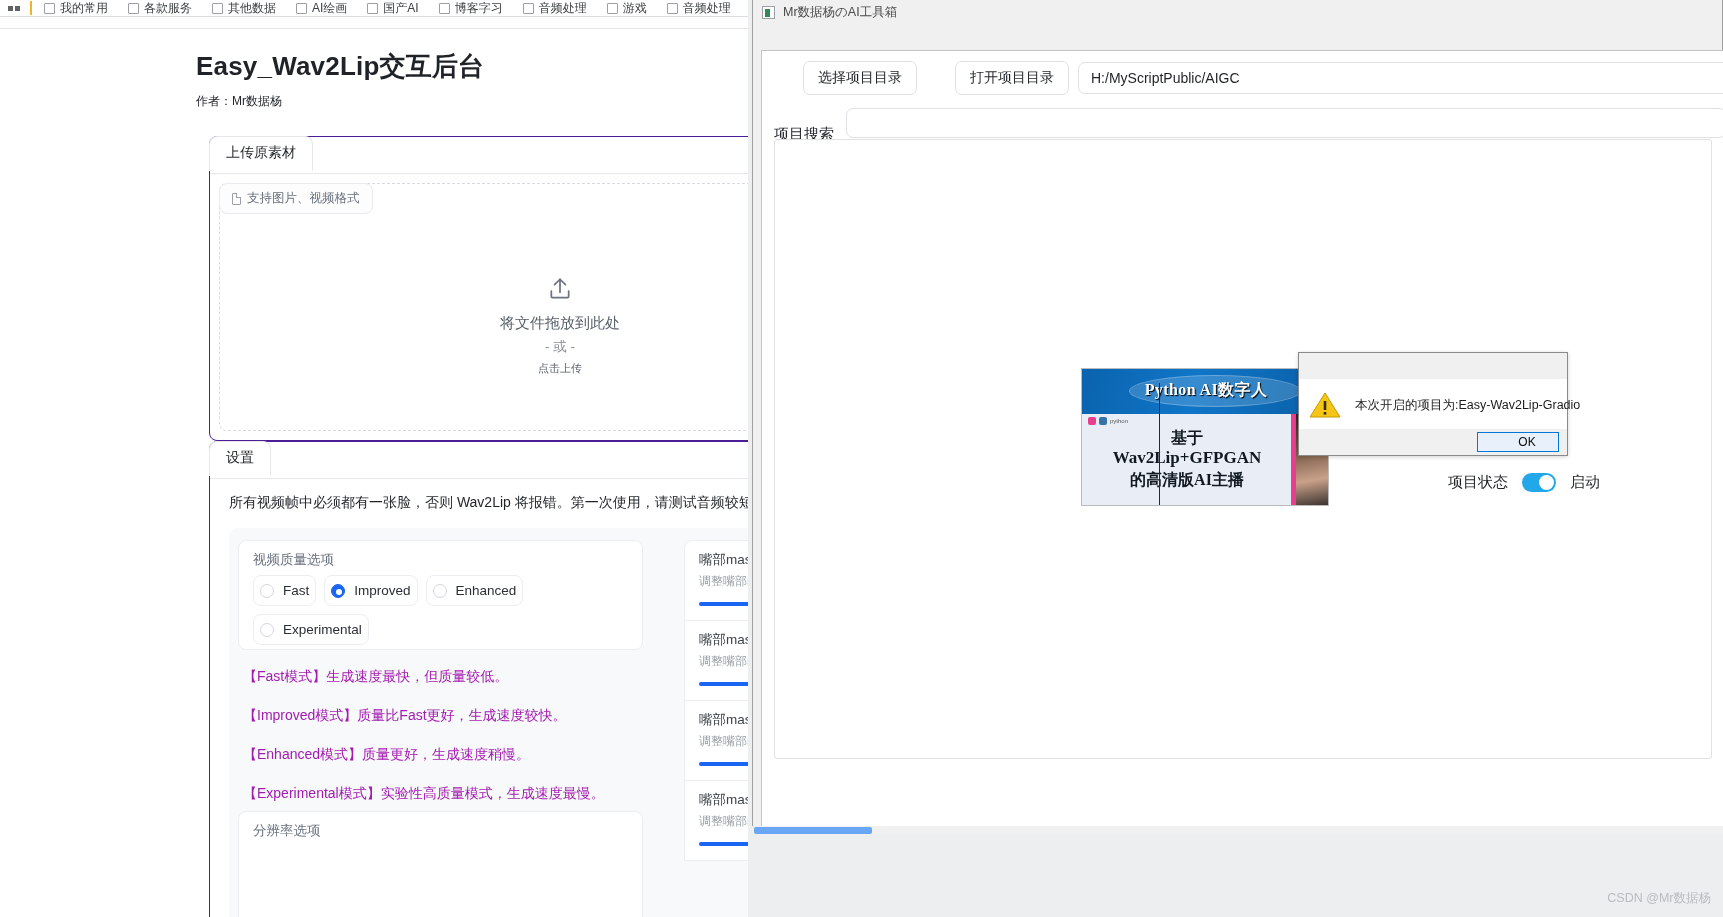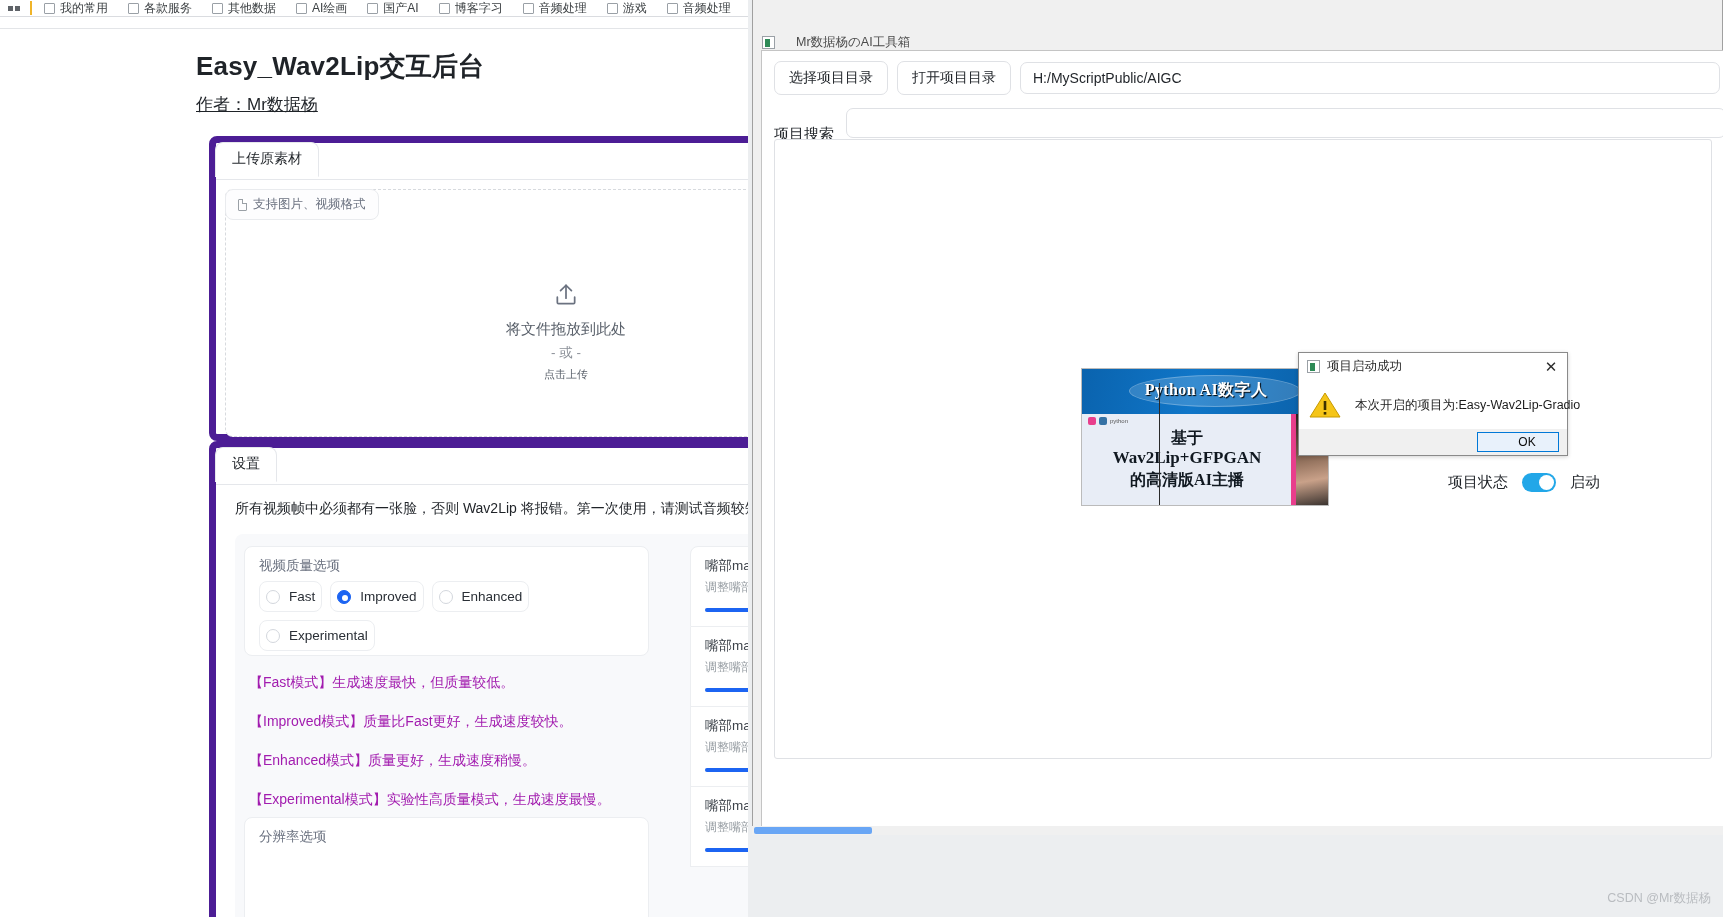--- a/index.html
+++ b/index.html
@@ -29,23 +29,23 @@
 
   .bm-underline { position:absolute; left:0; top:28px; width:1723px; height:1px; background:#e3e5e8; }
 
   
   .gradio {
     position:absolute; left:0; top:29px; width:760px; height:888px;
     background:#ffffff; overflow:hidden;
     font-family:"Liberation Sans","DejaVu Sans",sans-serif;
   }
   .g-title { position:absolute; left:196px; top:20px; font-size:26px; font-weight:700; color:#1f2328; letter-spacing:0.2px;}
-  .g-author { position:absolute; left:196px; top:64px; font-size:17px; color:#1f2328;text-decoration:underline;}
-
-  .panel { position:absolute; border:7px solid #4c1d95; border-radius:8px; background:#fff; }
+  .g-author { position:absolute; left:196px; top:64px; font-size:12px; color:#1f2328;}
+
+  .panel { position:absolute; border:1px solid #4c1d95; border-radius:8px; background:#fff; }
   .panel-tab {
     position:absolute; top:-1px; left:-1px; padding:7px 16px 8px 16px;
     border:1px solid #e5e7eb; border-bottom:1px solid #fff;
     border-radius:8px 8px 0 0; background:#fff;
     font-size:14px; color:#1f2328; white-space:nowrap;
   }
   .tabstrip { position:absolute; left:0; top:36px; height:1px; width:100%; background:#e5e7eb;}
 
   .upload-panel { left:209px; top:107px; width:700px; height:305px; }
   .upload-box {
@@ -110,41 +110,41 @@
   
   .desktop { position:absolute; left:748px; top:0px; width:975px; height:917px; background:#eceef0; }
 
   
   .win {
     position:absolute; left:752px; top:0px; width:971px; height:832px;
     background:#f0f0f0; border:1px solid #a0a0a0; border-top:none;
     font-family:"Liberation Sans","DejaVu Sans",sans-serif;
   }
   .win-title { position:absolute; left:0; top:0; width:100%; height:25px;
-               display:flex; align-items:center; gap:21px; padding-left:9px; background:#f0f0f0;margin-top:30px;}
+               display:flex; align-items:center; gap:8px; padding-left:9px; background:#f0f0f0;}
   .win-ico { width:13px; height:13px; border:1px solid #9aa0a6; background:#fff; position:relative; flex:none;}
   .win-ico:after{ content:""; position:absolute; left:2px; top:2px; width:5px; height:8px; background:#2e8b57;}
   .win-title span { font-size:12.5px; color:#4a4a4a; }
 
   .tabbar { position:absolute; left:8px; top:26px; width:963px; height:25px; display:flex; align-items:flex-end; }
   .tab {
     height:24px; padding:0 14px; display:flex; align-items:center;
     font-size:13.5px; color:#1a1a1a; background:#f0f0f0;
     border:1px solid #c4c4c4; border-bottom:none; margin-right:-1px;
     font-family:"Liberation Serif","DejaVu Serif",serif;
   }
   .tab.active { background:#ffffff; height:25px; color:#000; }
 
   .win-body { position:absolute; left:8px; top:50px; width:963px; height:782px;
               background:#ffffff; border:1px solid #c4c4c4; }
 
   .toolrow { position:absolute; left:12px; top:10px; display:flex; align-items:center; gap:9px; }
   .btn {
     padding:7px 14px; border:1px solid #dfe1e5; border-radius:7px;
-    background:#fff; font-size:14px; color:#1f2328; white-space:nowrap;
+    background:#fff; font-size:14px; color:#1f2328; white-space:nowrap;margin-left:29px;
   }
   .pathbox {
     padding:7px 12px; border:1px solid #dfe1e5; border-radius:7px;
     background:#fff; font-size:14px; color:#1f2328; min-width:700px;
   }
   .searchrow { position:absolute; left:12px; top:50px; display:flex; align-items:center; gap:12px; }
   .searchrow .lbl { font-size:15px; color:#1f2328; white-space:nowrap;margin-top:24px;}
   .searchrow .inp { width:880px; height:30px; border:1px solid #dfe1e5; border-radius:7px; background:#fff;}
 
   .content-area {
@@ -423,25 +423,20 @@
     <div class="pt-person"></div>
   </div>
 
   <div class="status-row">
     <span class="status-lbl">项目状态</span>
     <span class="toggle"></span>
     <span class="status-state">启动</span>
   </div>
 
   <div class="dlg">
-    <div class="dlg-title">
-      <span class="win-ico"></span>
-      <span class="t">项目启动成功</span>
-      <span class="dlg-close">✕</span>
-    </div>
     <div class="dlg-main">
       <span class="warn-ico">
         <svg width="32" height="28" viewBox="0 0 32 28">
           <polygon points="16,2 31,26 1,26" fill="#f5c518" stroke="#c79a00" stroke-width="1"></polygon>
           <rect x="14.7" y="10" width="2.6" height="9" fill="#3a3000"></rect>
           <rect x="14.7" y="21" width="2.6" height="2.6" fill="#3a3000"></rect>
         </svg>
       </span>
       <span class="dlg-msg">本次开启的项目为:Easy-Wav2Lip-Gradio</span>
     </div>

